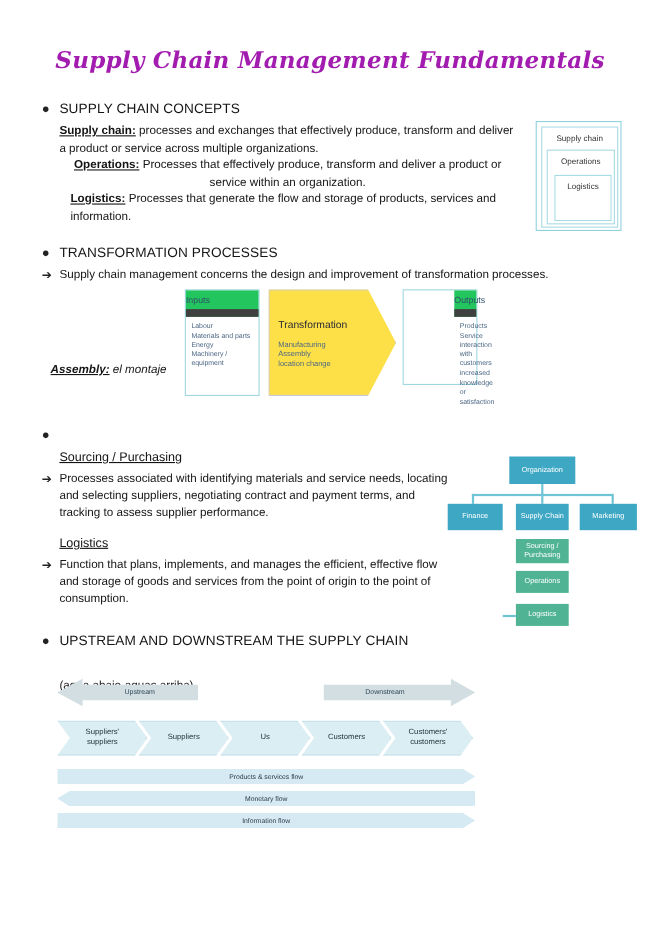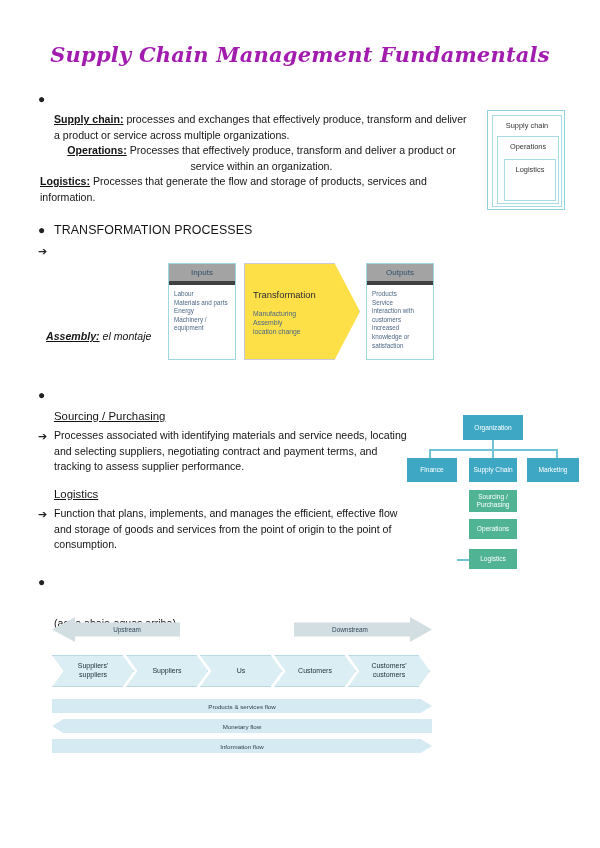--- a/index.html
+++ b/index.html
@@ -122,29 +122,29 @@
     height: 100px;
   }
   .io-box {
     position: absolute;
     box-sizing: border-box;
     background: #ffffff;
     border: 1px solid #9fd7e0;
     width: 68px;
   }
   .io-box.inputs { left: 0; top: 0; height: 97px; }
-  .io-box.outputs { left: 198px; top: 0; height: 97px; }
+  .io-box.outputs { left: 198px; top: 0; height: 87px; padding-left: 46px; }
   .io-head {
     height: 17px;
     line-height: 17px;
-    text-align: center;
+    text-align: left;
     font-size: 8px;
     color: #30506a;
-    border-bottom: 4px solid #404040;
-    background: #a3a3a3;
+    border-bottom: 7px solid #404040;
+    background: #22c55e;
   }
   .io-list {
     padding: 5px 4px 0 5px;
     font-size: 6.3px;
     line-height: 8.6px;
     color: #4c6785;
   }
   .chevron-transform {
     position: absolute;
     left: 76px;
@@ -272,45 +272,47 @@
     -webkit-clip-path: polygon(3% 0, 100% 0, 100% 100%, 3% 100%, 0 50%);
   }
 </style>
 </head>
 <body>
 
 <div class="page-title">Supply Chain Management Fundamentals</div>
 
 <div class="bullet-row" style="left:38px; top:91px; width:420px;">
   <span class="bullet-dot">●</span>
+  <span class="bullet-head">SUPPLY CHAIN CONCEPTS</span>
 </div>
 
 <div class="body-text" style="position:absolute; left:54px; top:112px; width:415px;">
   <span class="lead">Supply chain:</span><span> processes and exchanges that effectively produce, transform and deliver a product or service across multiple organizations.</span>
 </div>
 <div class="body-text" style="position:absolute; left:54px; top:143px; width:415px;text-align:center;">
   <span class="lead">Operations:</span><span> Processes that effectively produce, transform and deliver a product or service within an organization.</span>
 </div>
-<div class="body-text" style="position:absolute; left:40px; top:174px; width:415px;">
+<div class="body-text" style="position:absolute; left:64px; top:174px; width:415px;">
   <span class="lead">Logistics:</span><span> Processes that generate the flow and storage of products, services and information.</span>
 </div>
 
 <div class="nested-wrap">
   <div class="nested-lvl nested-l1">Supply chain</div>
   <div class="nested-lvl nested-l2">Operations</div>
   <div class="nested-lvl nested-l3">Logistics</div>
 </div>
 
 <div class="bullet-row" style="left:38px; top:222px; width:420px;">
   <span class="bullet-dot">●</span>
   <span class="bullet-head">TRANSFORMATION PROCESSES</span>
 </div>
 
 <div class="bullet-row" style="left:38px; top:243px; width:510px;">
   <span class="arrow-glyph">➔</span>
+  <span class="body-text">Supply chain management concerns the design and improvement of transformation processes.</span>
 </div>
 
 <div class="body-text" style="position:absolute; left:46px; top:329px; width:130px;font-style:italic;">
   <span class="lead">Assembly:</span><span> el montaje</span>
 </div>
 
 <div class="transform-diagram">
   <div class="io-box inputs">
     <div class="io-head">Inputs</div>
     <div class="io-list" style="white-space:pre-line;">Labour
@@ -370,20 +372,21 @@
   <div class="org-box org-teal" style="left:120px; top:44px; width:52px; height:24px;">Marketing</div>
 
   <div class="org-box org-green" style="left:62px; top:76px; width:48px; height:22px;">Sourcing / Purchasing</div>
   <div class="org-box org-green" style="left:62px; top:105px; width:48px; height:20px;">Operations</div>
   <div class="org-box org-green" style="left:62px; top:135px; width:48px; height:20px;">Logistics</div>
   <div class="org-line" style="left:50px; top:145px; width:12px; height:1.5px;"></div>
 </div>
 
 <div class="bullet-row" style="left:38px; top:574px; width:440px;">
   <span class="bullet-dot">●</span>
+  <span class="bullet-head">UPSTREAM AND DOWNSTREAM THE SUPPLY CHAIN</span>
 </div>
 <div class="paren-line" style="position:absolute; left:54px; top:591px;">(agua abajo-aguas arriba)</div>
 
 <div class="flow-diagram">
   <div class="dir-arrow up">Upstream</div>
   <div class="dir-arrow down">Downstream</div>
 
   <div class="chev-row">
     <div class="chev" style="left:0px; white-space:pre-line;">Suppliers'
 suppliers</div>

